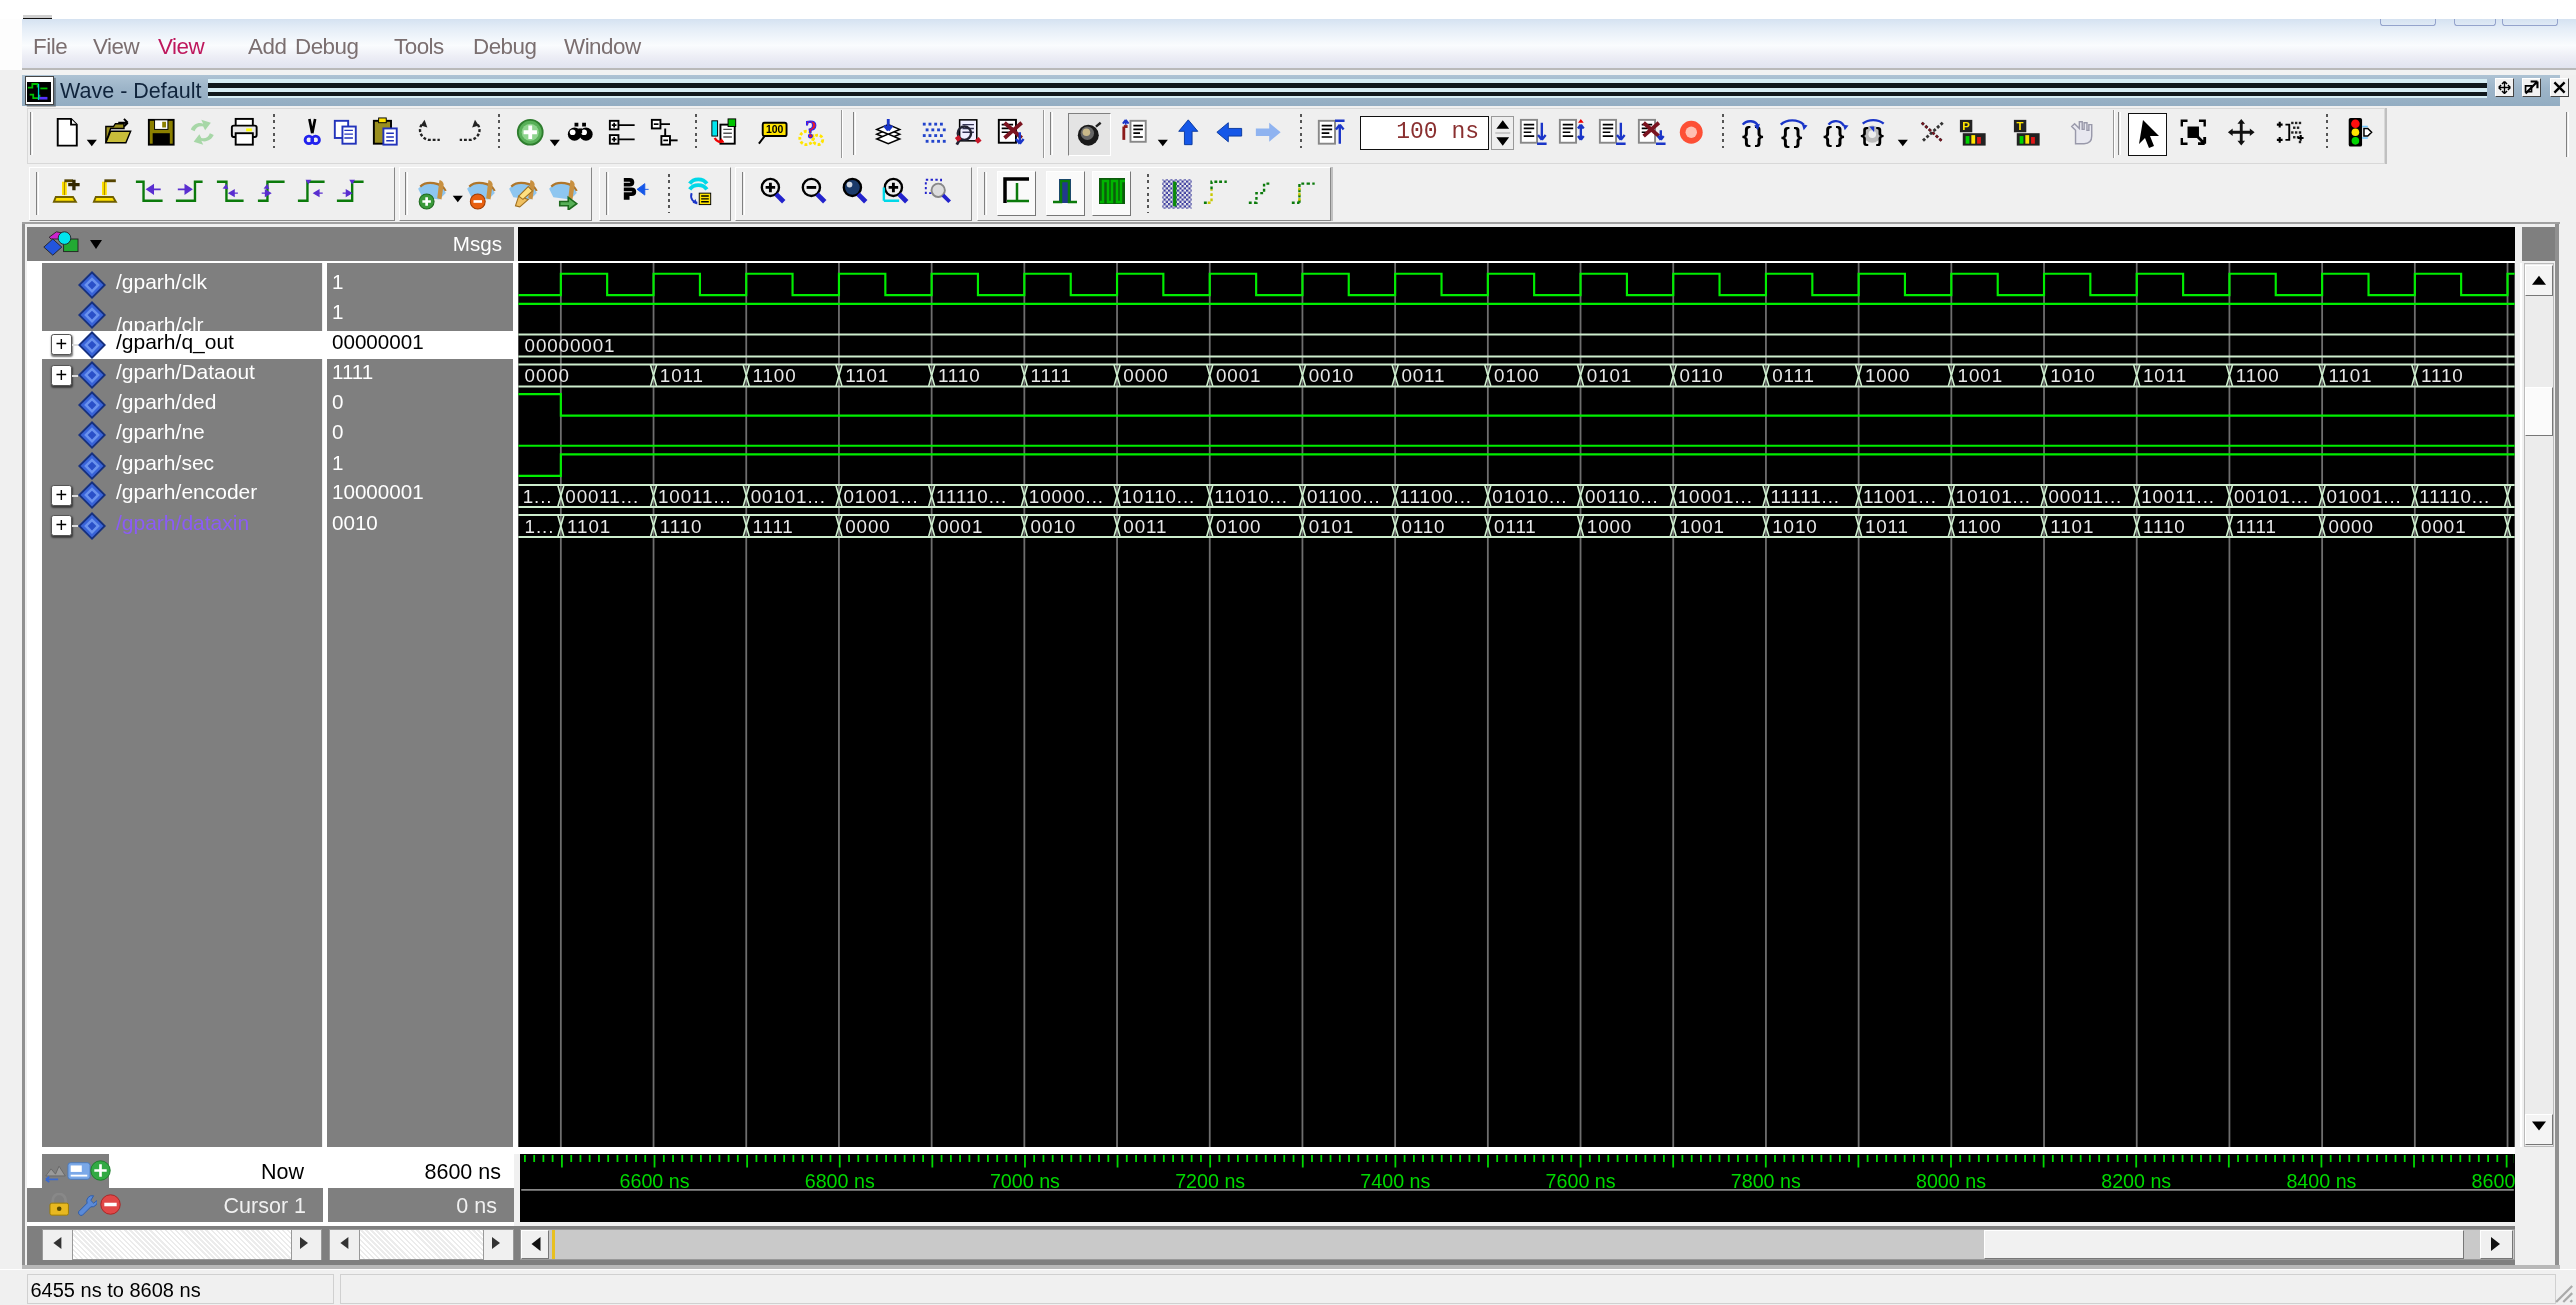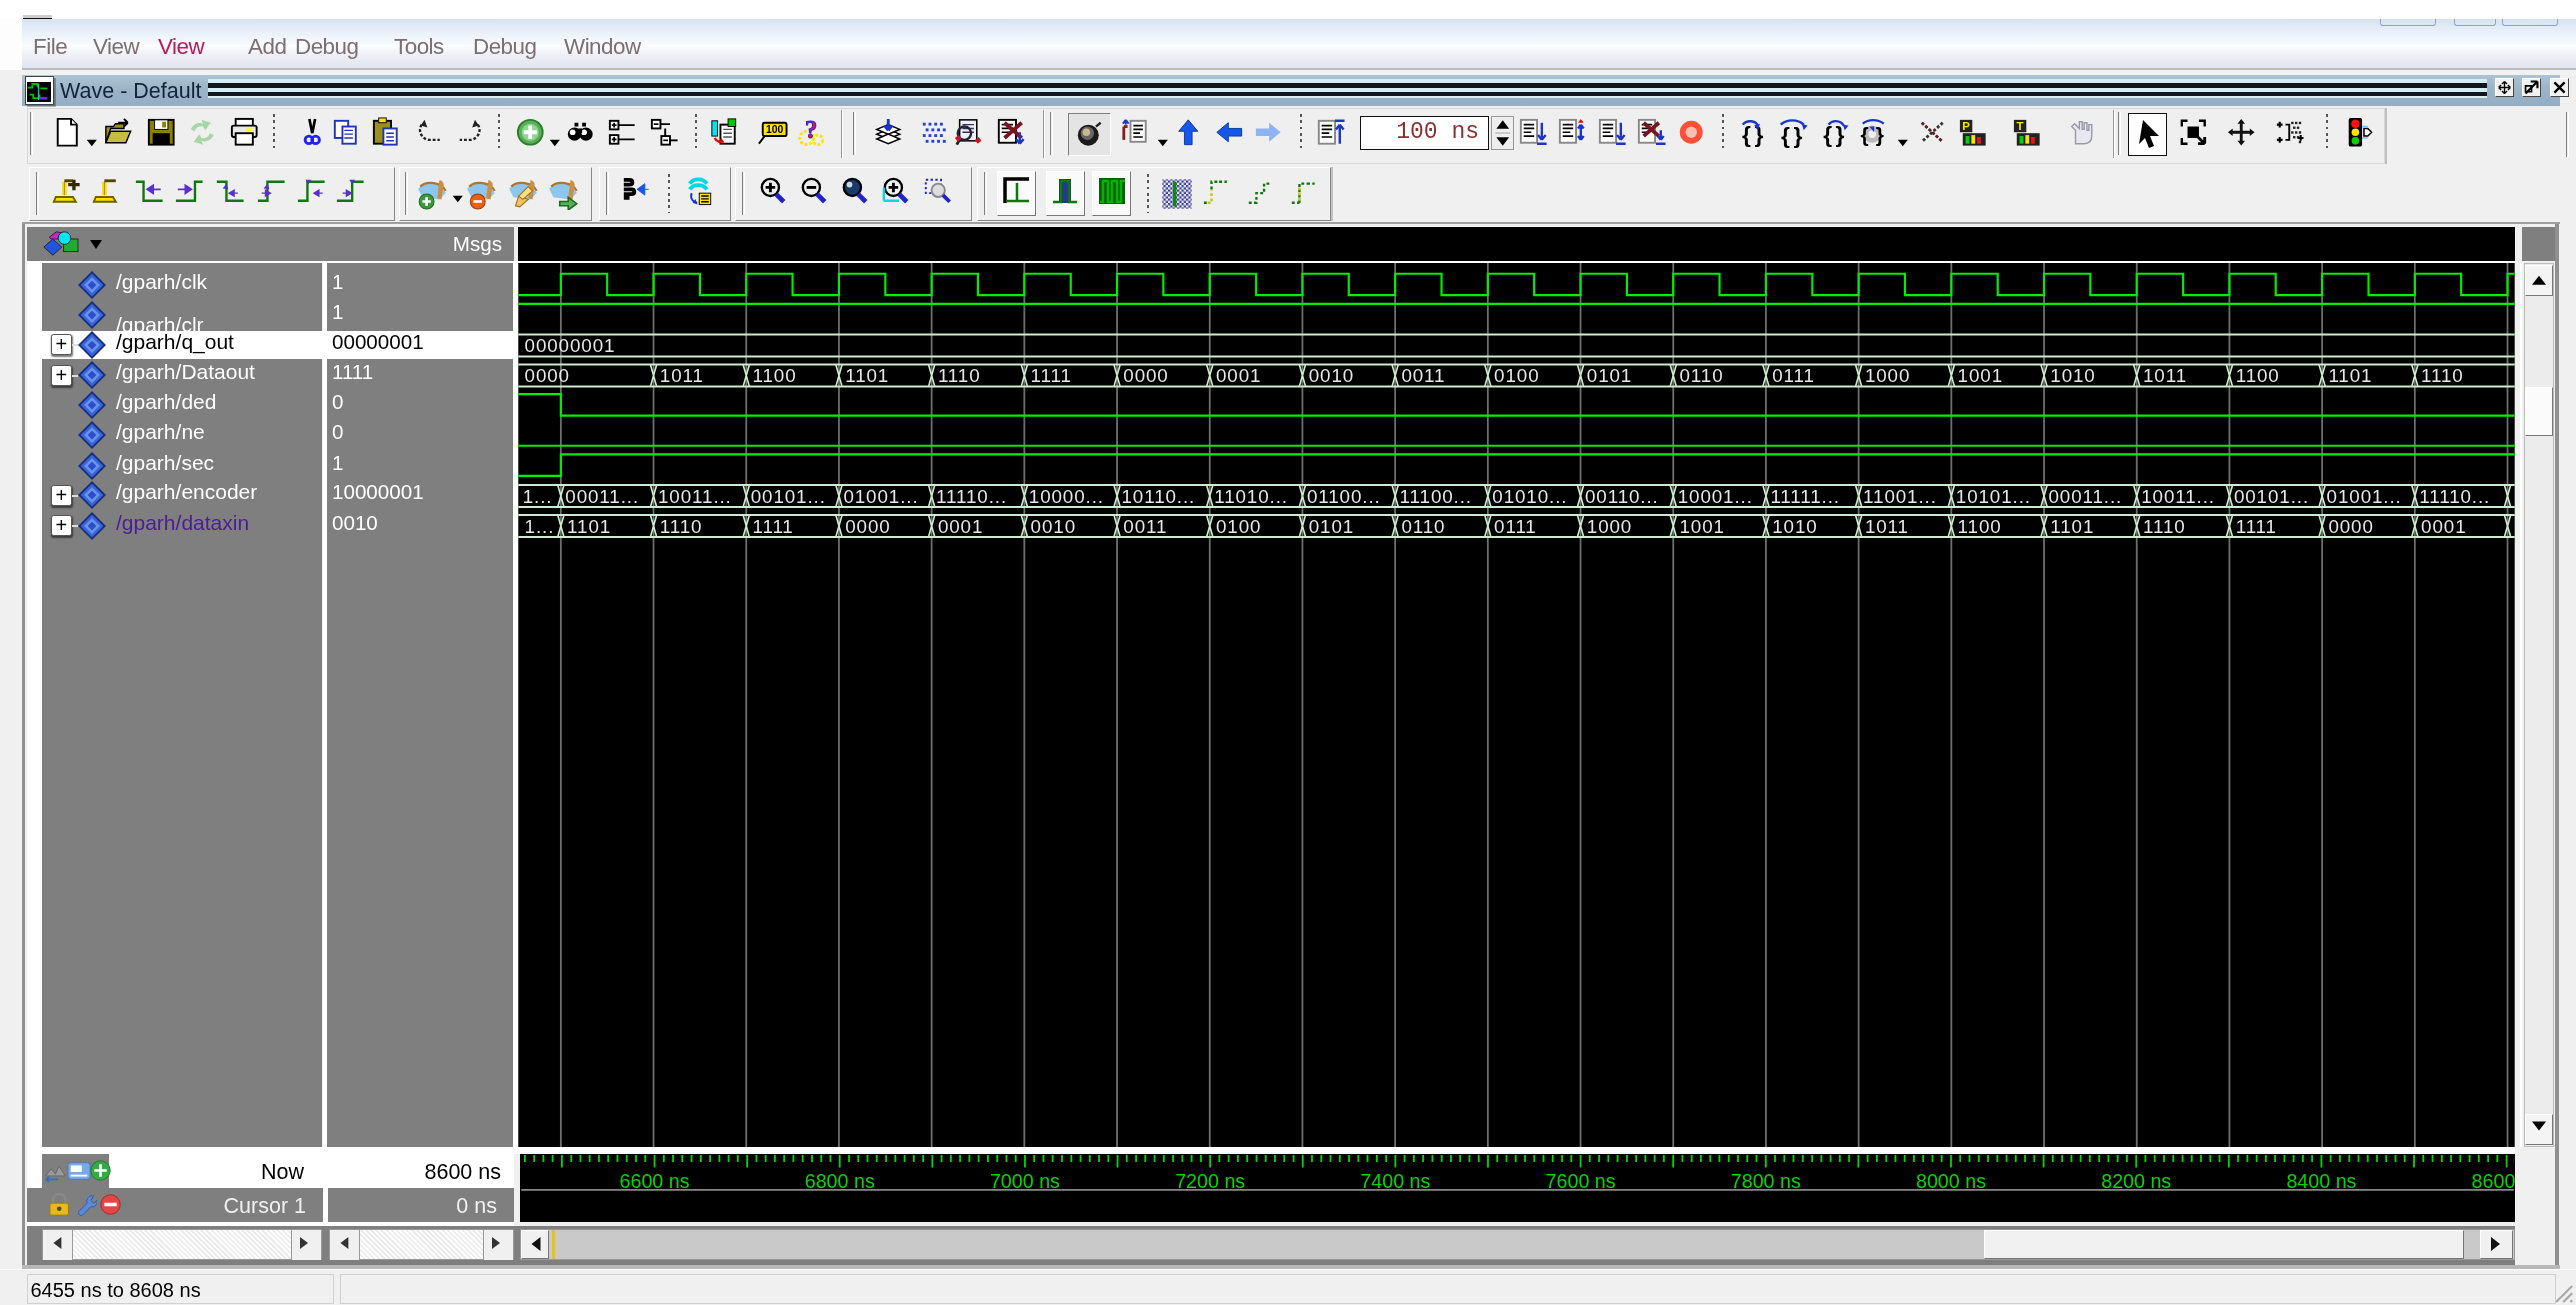--- a/index.html
+++ b/index.html
@@ -611,21 +611,21 @@
 <div class="nm" style="left:332px;top:480px;color:#fff;font-size:20.6px">10000001</div>
 <div class="abs" style="left:51px;top:515px;width:20.6px;height:20.6px;background:#fff;border:0.9px solid #555;border-radius:2.7px;box-shadow:0.9px 1.8px 1.8px #00000088"></div>
 <div class="abs" style="left:51px;top:515px;width:20.6px;height:19px;font-size:20px;color:#000;text-align:center;line-height:20.6px">+</div>
 <div class="abs" style="left:72px;top:525px;width:6.3px;height:1.8px;background:#ddd"></div>
 <div class="abs" style="left:78px;top:512px;width:28px;height:28px"><svg viewBox="0 0 32 32" width="28" height="28">
       <path d="M16 0L32 16L16 32L0 16z" fill="#16307e"></path>
       <path d="M16 3L29 16L16 29L3 16z" fill="#3a64d8"></path>
       <path d="M16 7L25 16L16 25L7 16z" fill="#6b93ee"></path>
       <path d="M16 11L21 16L16 21L11 16z" fill="#2a50c8"></path>
     </svg></div>
-<div class="nm" style="left:116px;top:511px;color:#4c1d95">/gparh/dataxin</div>
+<div class="nm" style="left:116px;top:511px;color:#8b5cf6">/gparh/dataxin</div>
 <div class="nm" style="left:332px;top:511px;color:#fff;font-size:20.6px">0010</div>
 <svg class="abs" style="left:518px;top:263px" width="1997" height="884" viewBox="0 0 2229 987">
     <rect width="2229" height="987" fill="#000"></rect>
     <path d="M47.5 0V987 M151.0 0V987 M254.5 0V987 M358.0 0V987 M461.5 0V987 M565.0 0V987 M668.5 0V987 M772.0 0V987 M875.5 0V987 M979.0 0V987 M1082.5 0V987 M1186.0 0V987 M1289.5 0V987 M1393.0 0V987 M1496.5 0V987 M1600.0 0V987 M1703.5 0V987 M1807.0 0V987 M1910.5 0V987 M2014.0 0V987 M2117.5 0V987 M2221.0 0V987" stroke="#6e6e6e" stroke-width="2"></path>
     <path d="M0 35.8H47.5V12.0H99.2V35.8H151.0V12.0H202.8V35.8H254.5V12.0H306.2V35.8H358.0V12.0H409.8V35.8H461.5V12.0H513.2V35.8H565.0V12.0H616.8V35.8H668.5V12.0H720.2V35.8H772.0V12.0H823.8V35.8H875.5V12.0H927.2V35.8H979.0V12.0H1030.8V35.8H1082.5V12.0H1134.2V35.8H1186.0V12.0H1237.8V35.8H1289.5V12.0H1341.2V35.8H1393.0V12.0H1444.8V35.8H1496.5V12.0H1548.2V35.8H1600.0V12.0H1651.8V35.8H1703.5V12.0H1755.2V35.8H1807.0V12.0H1858.8V35.8H1910.5V12.0H1962.2V35.8H2014.0V12.0H2065.8V35.8H2117.5V12.0H2169.2V35.8H2221.0V12.0H2229.0" stroke="#00ee00" stroke-width="2.4" fill="none"></path>
     <path d="M0 45.6H2229" stroke="#00ee00" stroke-width="2.4"></path>
     <path d="M0 146.4H47.5V170.4H2229" stroke="#00ee00" stroke-width="2.4" fill="none"></path>
     <path d="M0 204.0H2229" stroke="#00ee00" stroke-width="2.4"></path>
     <path d="M0 237.6H47.5V213.6H2229" stroke="#00ee00" stroke-width="2.4" fill="none"></path>
     <path d="M0 79.8H2229 M0 104.4H2229" stroke="#cdeccd" stroke-width="2.2" fill="none"></path>

